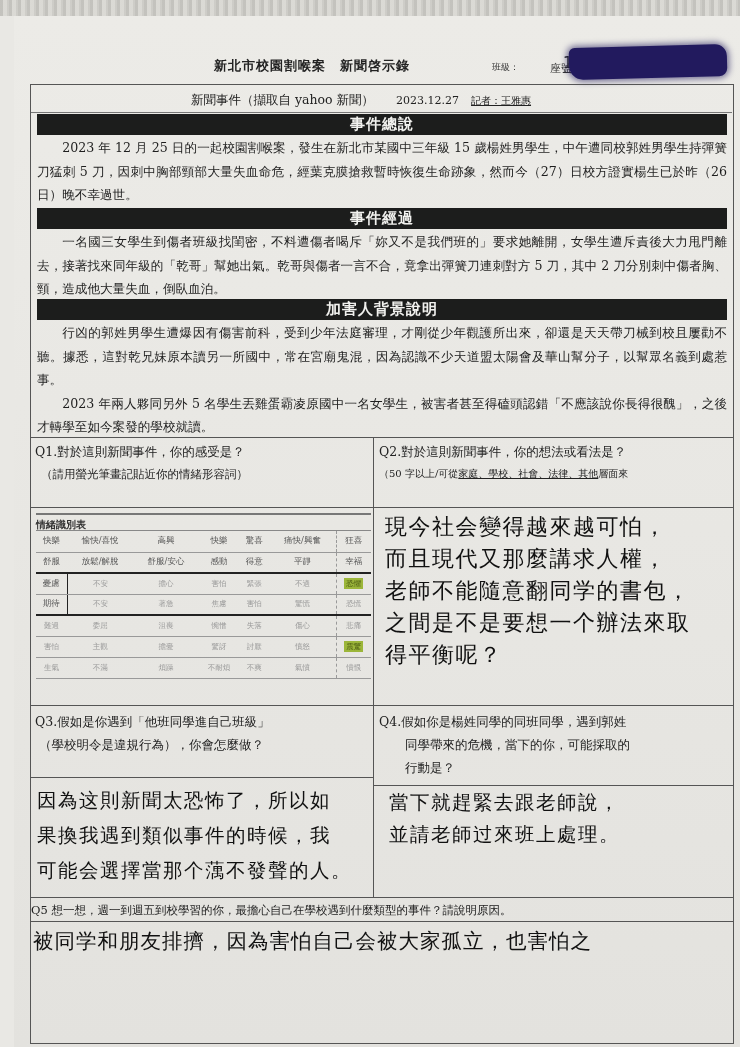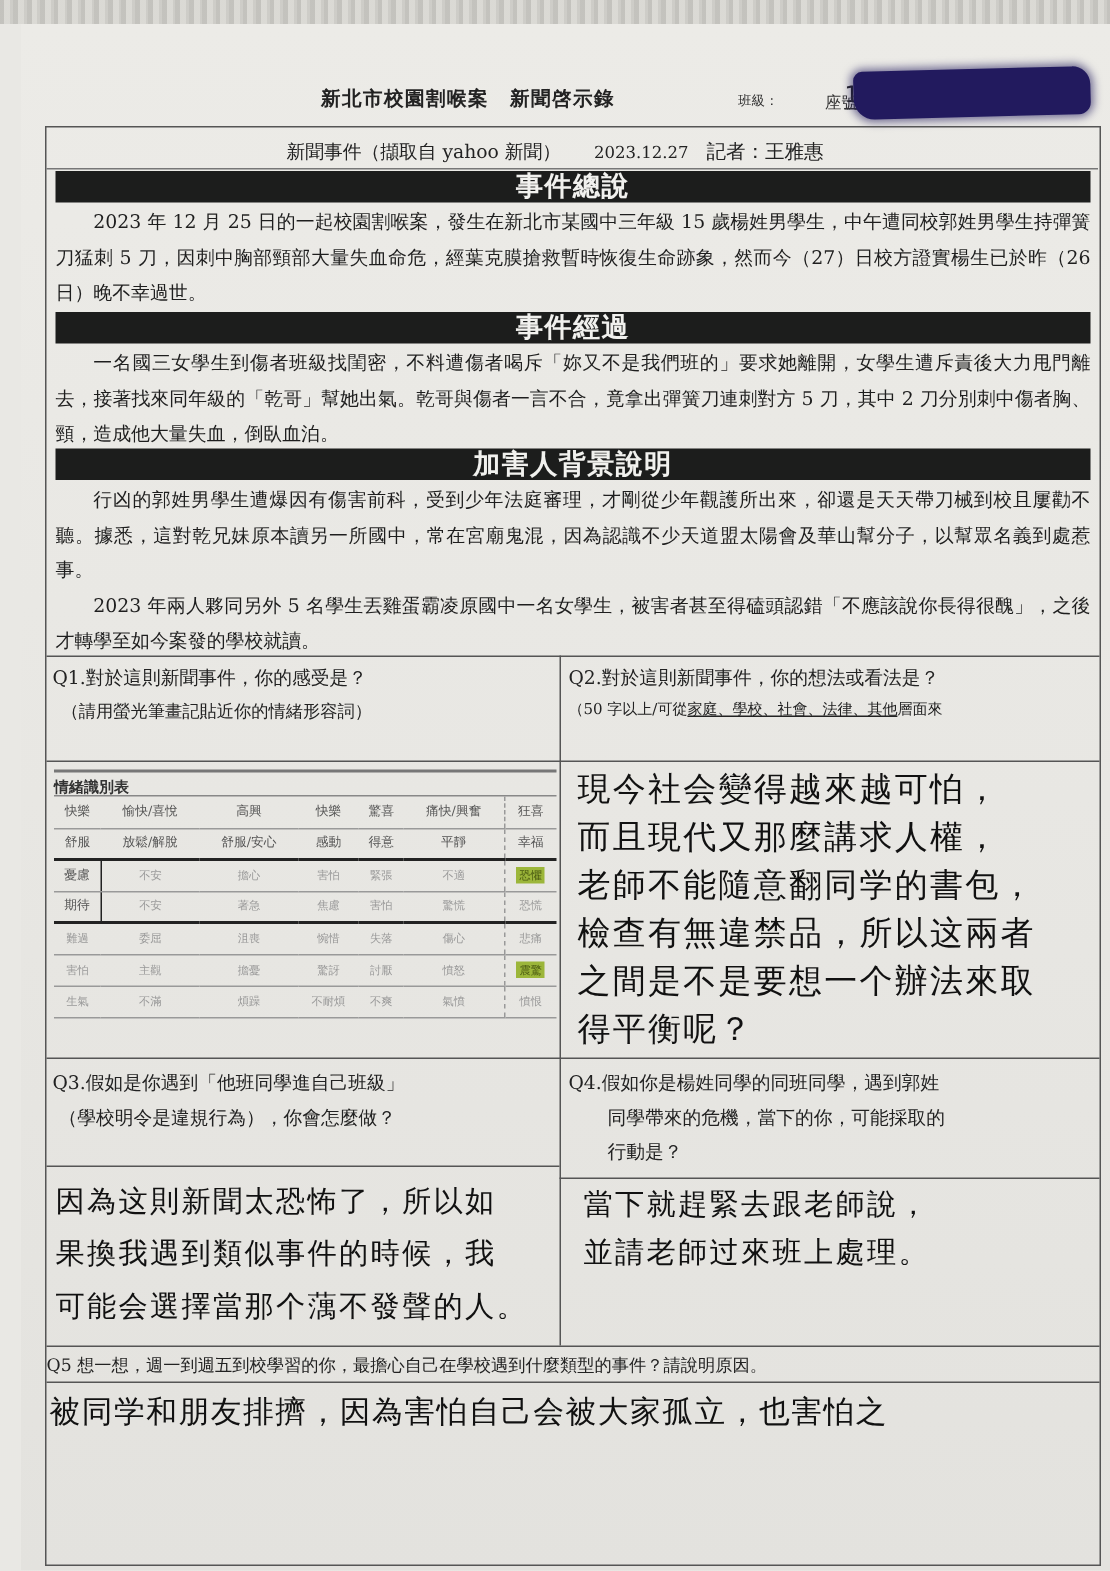--- a/index.html
+++ b/index.html
@@ -41,25 +41,25 @@
   .frame {
     position: absolute; left: 16px; top: 82px; width: 704px; height: 960px;
     border: 1.5px solid #555;
   }
   .news-meta {
     position: absolute; left: 0; top: 0; width: 701px; height: 28px;
     font-size: 12.5px; padding: 7px 0 0 160px; color: #222;
     border-bottom: 1px solid #777;
   }
   .news-meta .date { font-size: 11px; margin-left: 18px; text-align: center; }
-  .news-meta .reporter { font-size: 13px; margin-left: 8px; }
+  .news-meta .reporter { font-size: 10px; margin-left: 8px; text-decoration: underline; }
   .band {
     position: absolute; left: 6px; width: 690px; height: 21px;
     background: #1c1d1c;
-    color: #f1f1ee; font-size: 18px; font-weight: bold; text-align: center;
+    color: #f1f1ee; font-size: 15px; font-weight: bold; text-align: center;
     line-height: 21px; letter-spacing: 1px;
   }
   .para {
     position: absolute; left: 6px; width: 690px;
     font-size: 12.6px; line-height: 23.5px; color: #1e1e1e;
     text-align: justify;
   }
   .para p { text-indent: 2em; }
   .hline { position: absolute; height: 1px; background: #555; }
   .vline { position: absolute; width: 1px; background: #555; }
@@ -220,21 +220,20 @@
     <div class="q" style="left:348px; top:355px; width:350px;">
       <div>Q2.對於這則新聞事件，你的想法或看法是？</div>
       <div class="q2sub">
         <span>（50 字以上/可從</span><u>家庭、學校、社會、法律、其他</u><span>層面來</span>
       </div>
     </div>
     <div class="hand" style="left:354px; top:426px; width:345px; font-size:22px; line-height:32px;">
       <div>現今社会變得越來越可怕，</div>
       <div>而且現代又那麼講求人權，</div>
       <div>老師不能隨意翻同学的書包，</div>
-      <div>檢查有無違禁品，所以这兩者</div>
       <div>之間是不是要想一个辦法來取</div>
       <div>得平衡呢？</div>
     </div>
 
     <div class="q" style="left:4px; top:625px; width:335px;">
       <div>Q3.假如是你遇到「他班同學進自己班級」</div>
       <div style="padding-left:4px;">（學校明令是違規行為），你會怎麼做？</div>
     </div>
     <div class="hand" style="left:6px; top:698px; width:335px; font-size:19.5px; line-height:35px;">
       <div>因為这則新聞太恐怖了，所以如</div>

